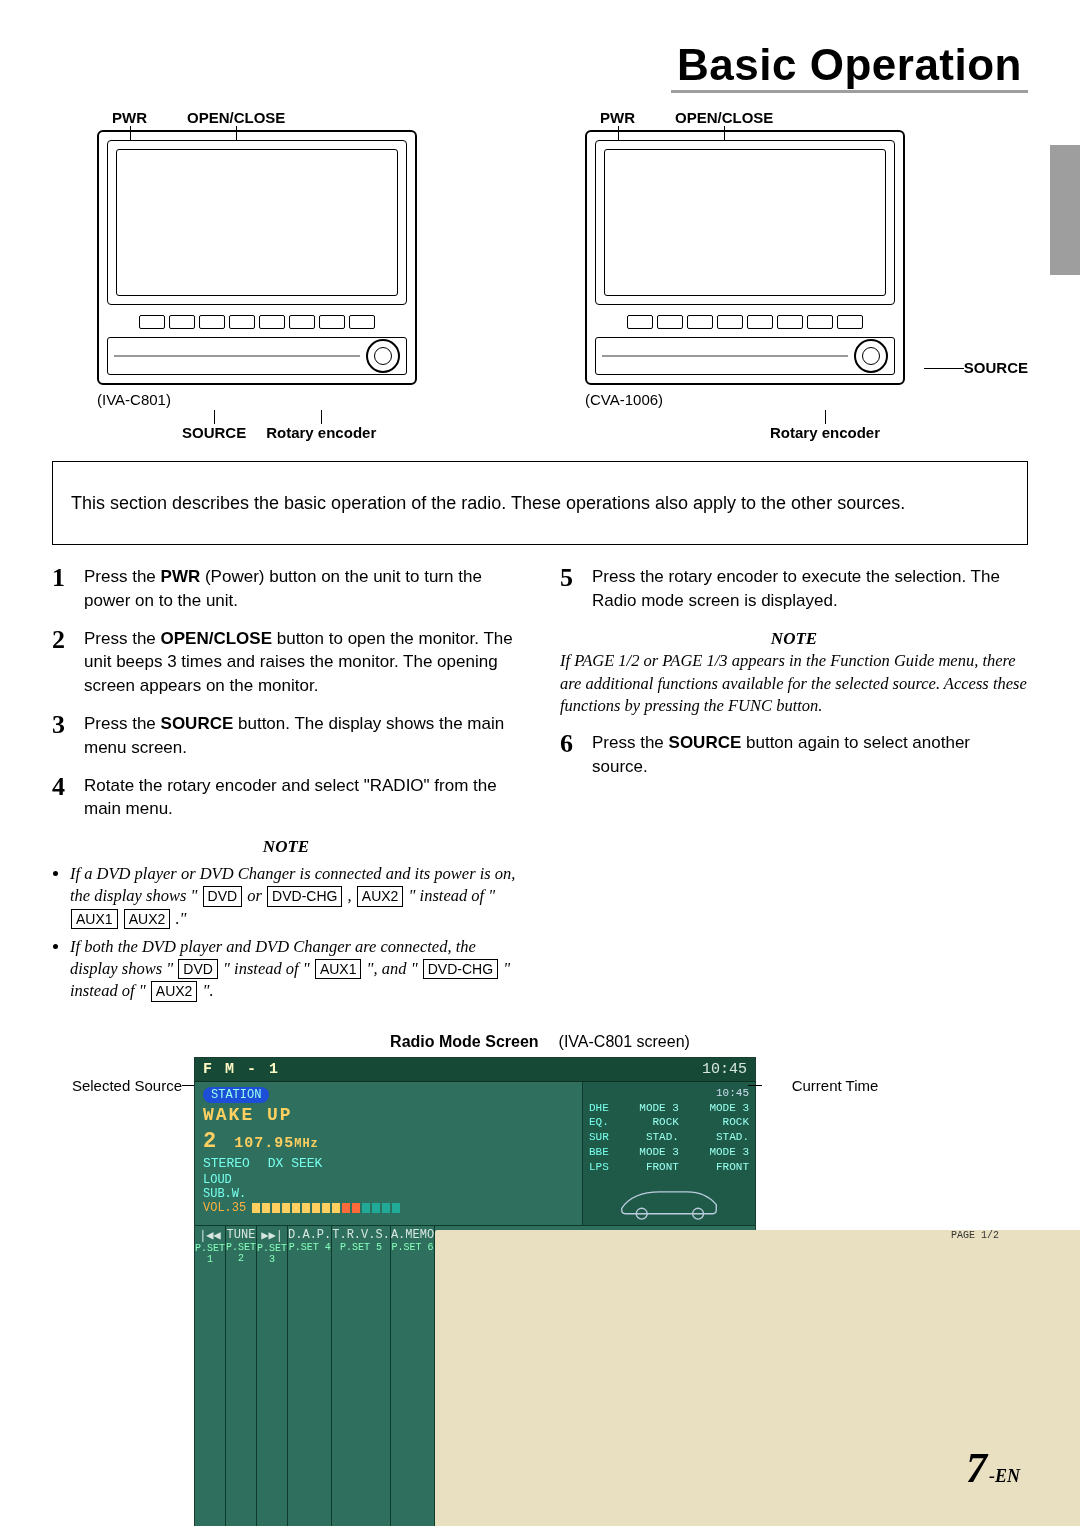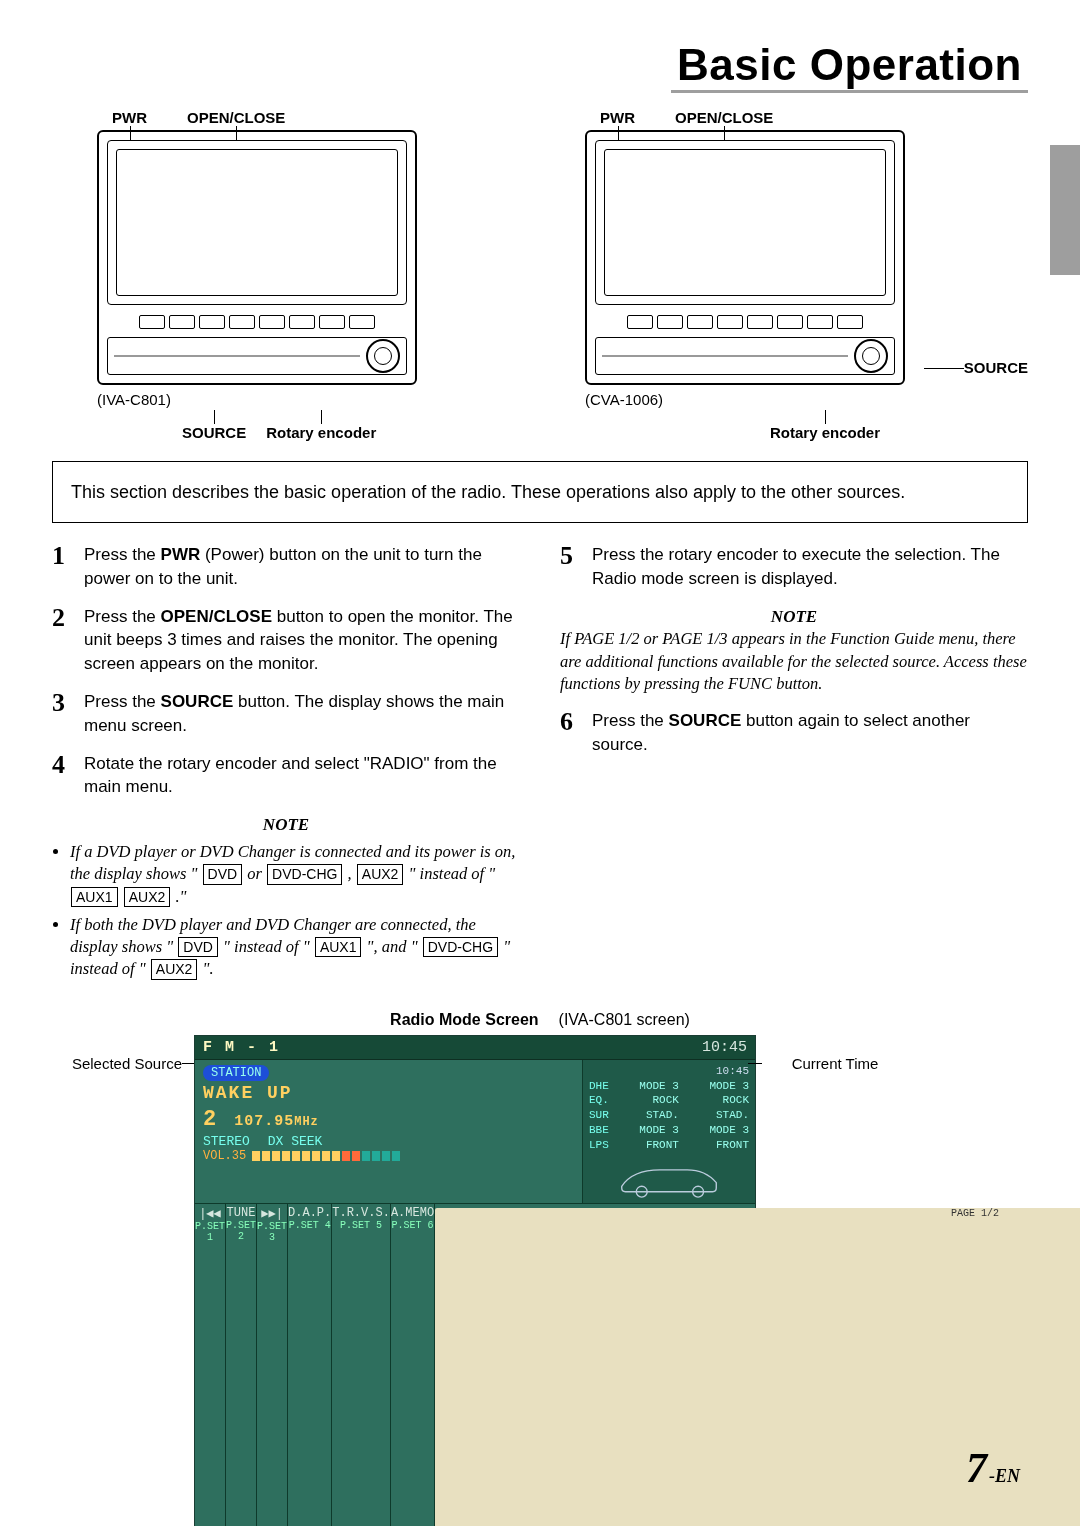--- a/index.html
+++ b/index.html
@@ -140,21 +140,21 @@
     top:250px;
     font-weight:bold;
     font-size:15px;
   }
   .source-label-right::before{
      content:"";position:absolute;right:100%;top:50%;width:40px;height:1px;background:#000;
   }
 
   .intro-box {
     border: 1.5px solid #000;
-    padding: 17px 18px;
+    padding: 28px 18px;
     margin: 20px 0;
     font-size: 18px;
     line-height: 1.45;
   }
 
   .columns {
     display: flex;
     gap: 40px;
     font-size: 17px;
     line-height: 1.4;
@@ -462,20 +462,24 @@
             <span class="wake">WAKE UP</span>
             <div class="freq-row">
               <span class="preset-num">2</span>
               <span class="freq">
                 <span>107.95</span><span class="mhz">MHz</span>
               </span>
             </div>
             <div class="flags">
               <span>STEREO</span>
               <span>DX SEEK</span>
+            </div>
+            <div class="flags2">
+              <span>LOUD</span><br>
+              <span>SUB.W.</span>
             </div>
             <div class="vol-row">
               <span class="vol-lbl"><span>VOL.</span><span>35</span></span>
               <span class="vol-bar">
                 <i class="on"></i>
                   <i class="on"></i>
                   <i class="on"></i>
                   <i class="on"></i>
                   <i class="on"></i>
                   <i class="on"></i>

